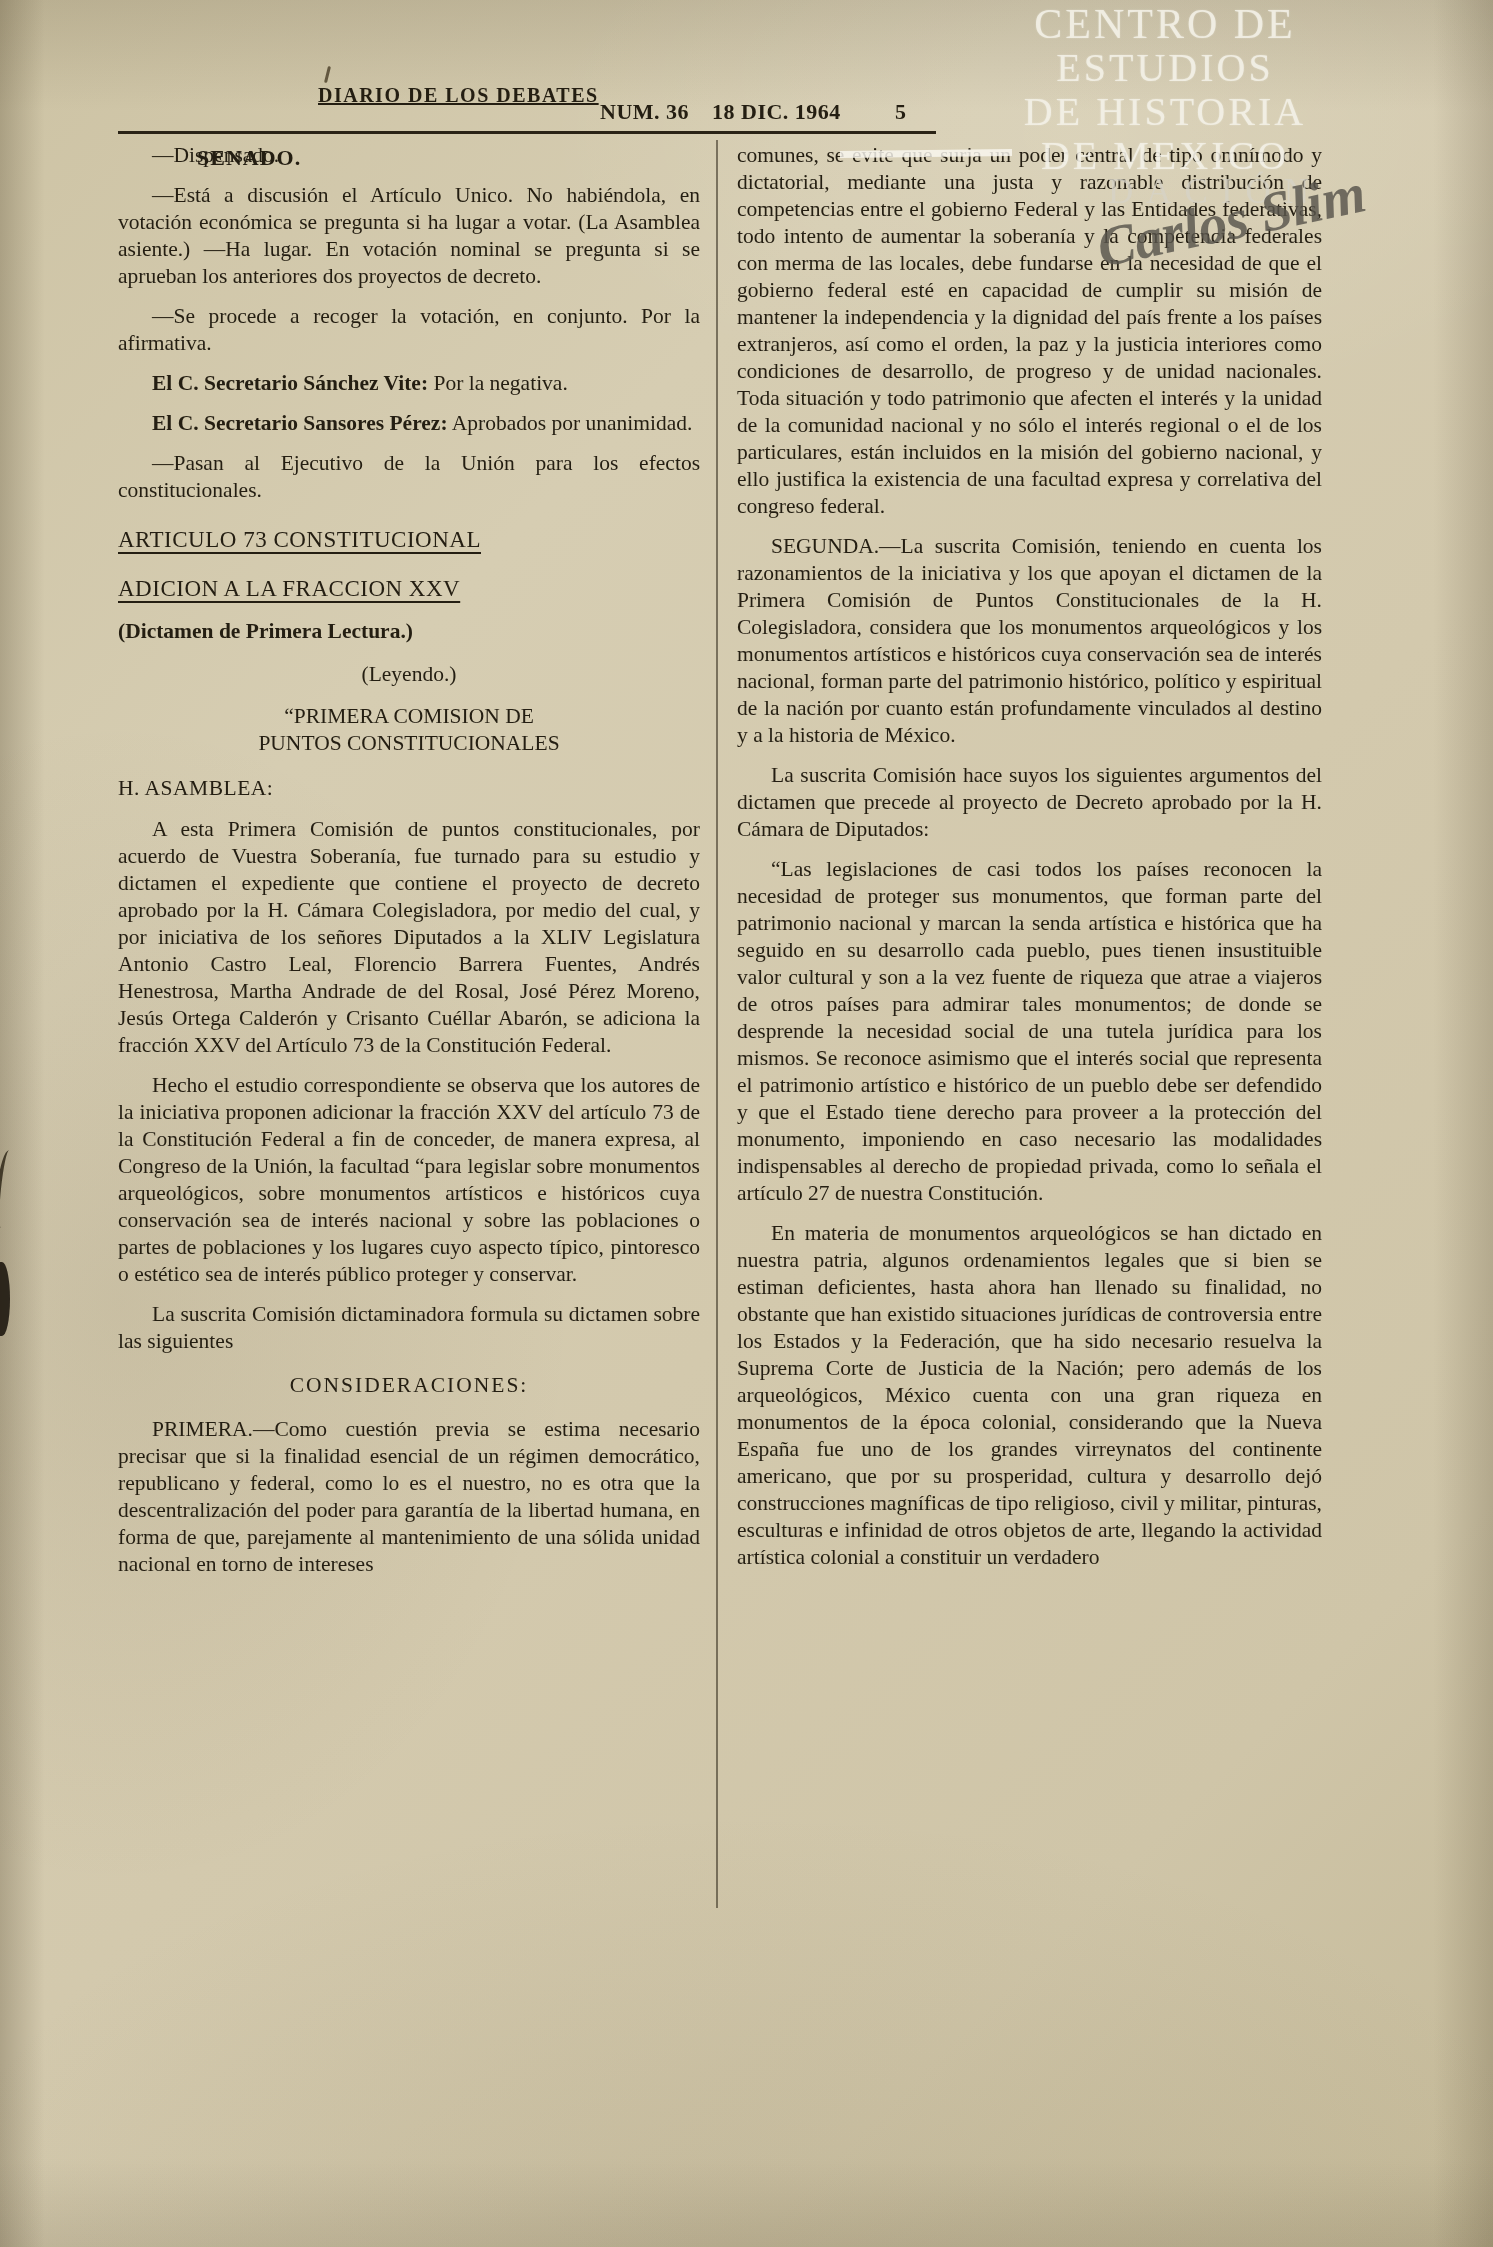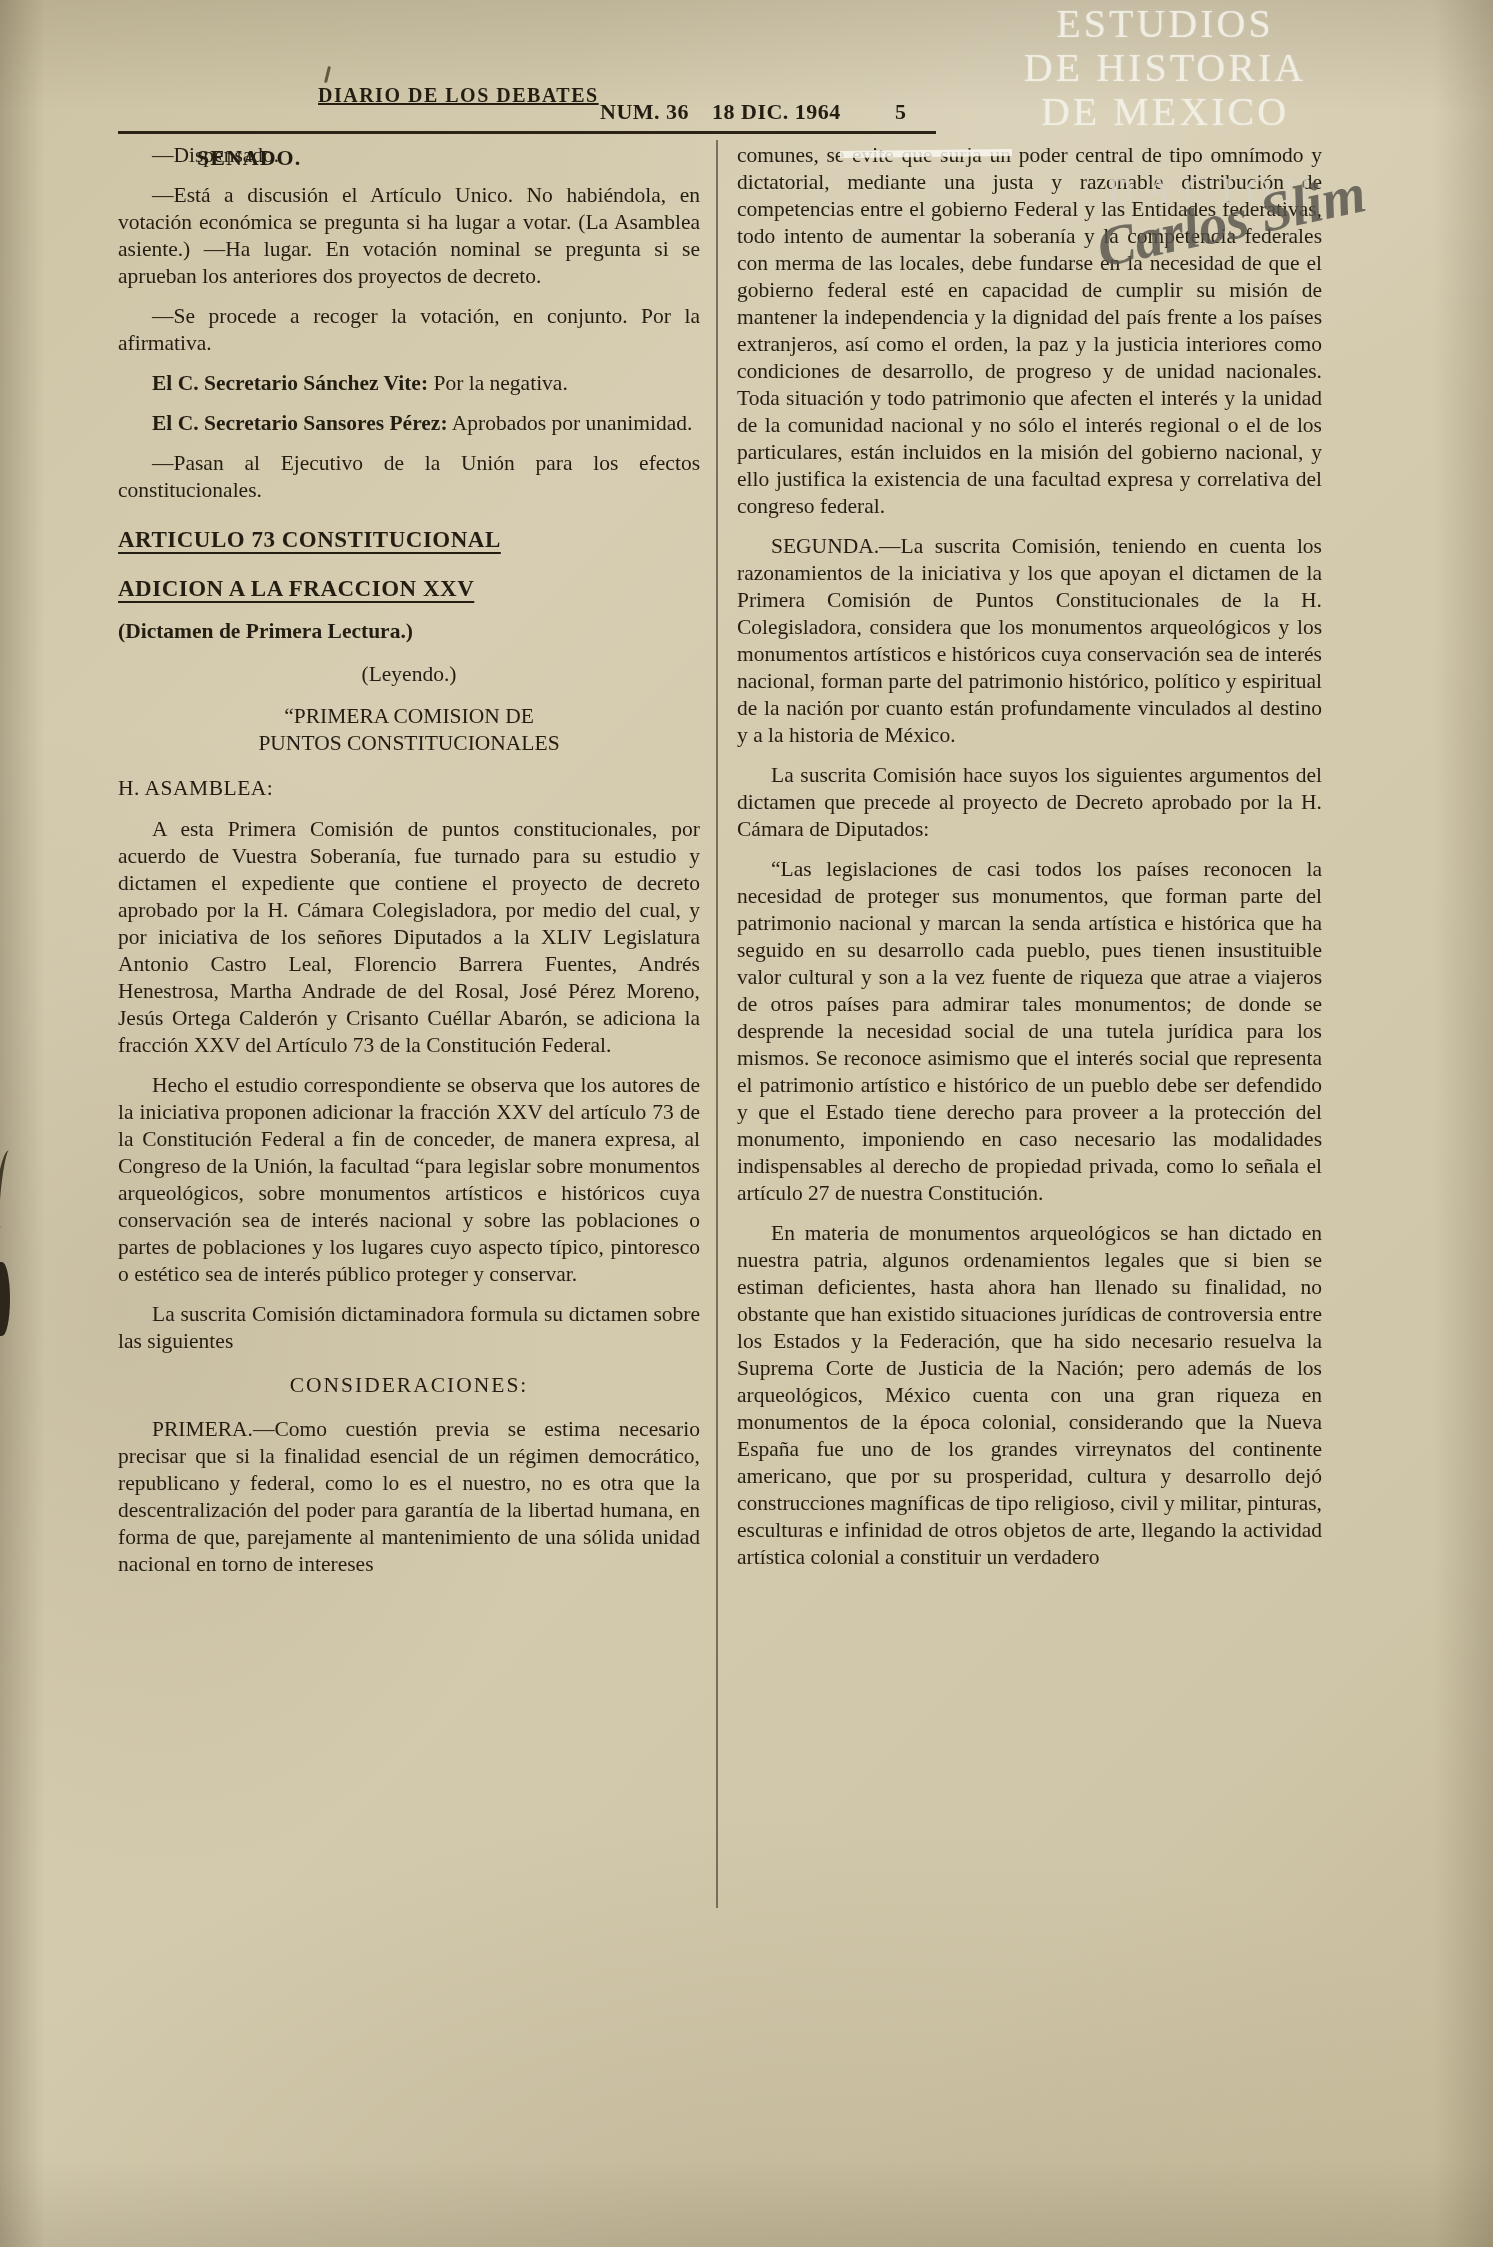--- a/index.html
+++ b/index.html
@@ -129,21 +129,21 @@
   .para.noindent { text-indent: 0; }
   .lead { font-weight: bold; }
   .center {
     margin: 15px 0;
     text-align: center;
     text-indent: 0;
   }
   .prewrap { white-space: pre-line; }
   .heading {
     font-size: 23px;
-    font-weight: bold;
+    font-weight: normal;
     letter-spacing: 0.5px;
     margin: 22px 0 12px 0;
     text-align: left;
     text-decoration: underline;
     text-decoration-thickness: 2px;
     text-underline-offset: 5px;
   }
   .boldline {
     font-weight: bold;
     margin: 16px 0;
@@ -183,20 +183,21 @@
     pointer-events: none;
   }
 </style>
 </head>
 <body>
 
 <div class="page">
   <div class="texture"></div>
 
   <div class="watermark-block">
+    <div class="wm-line first">CENTRO DE</div>
     <div class="wm-line">ESTUDIOS</div>
     <div class="wm-line">DE HISTORIA</div>
     <div class="wm-line">DE MEXICO</div>
   </div>
   <div class="wm-bar"></div>
   <div class="wm-partial">DACIÓN</div>
   <div class="wm-signature">Carlos Slim</div>
 
   <header class="header">
     <span class="hd hd-senado">SENADO.</span>

